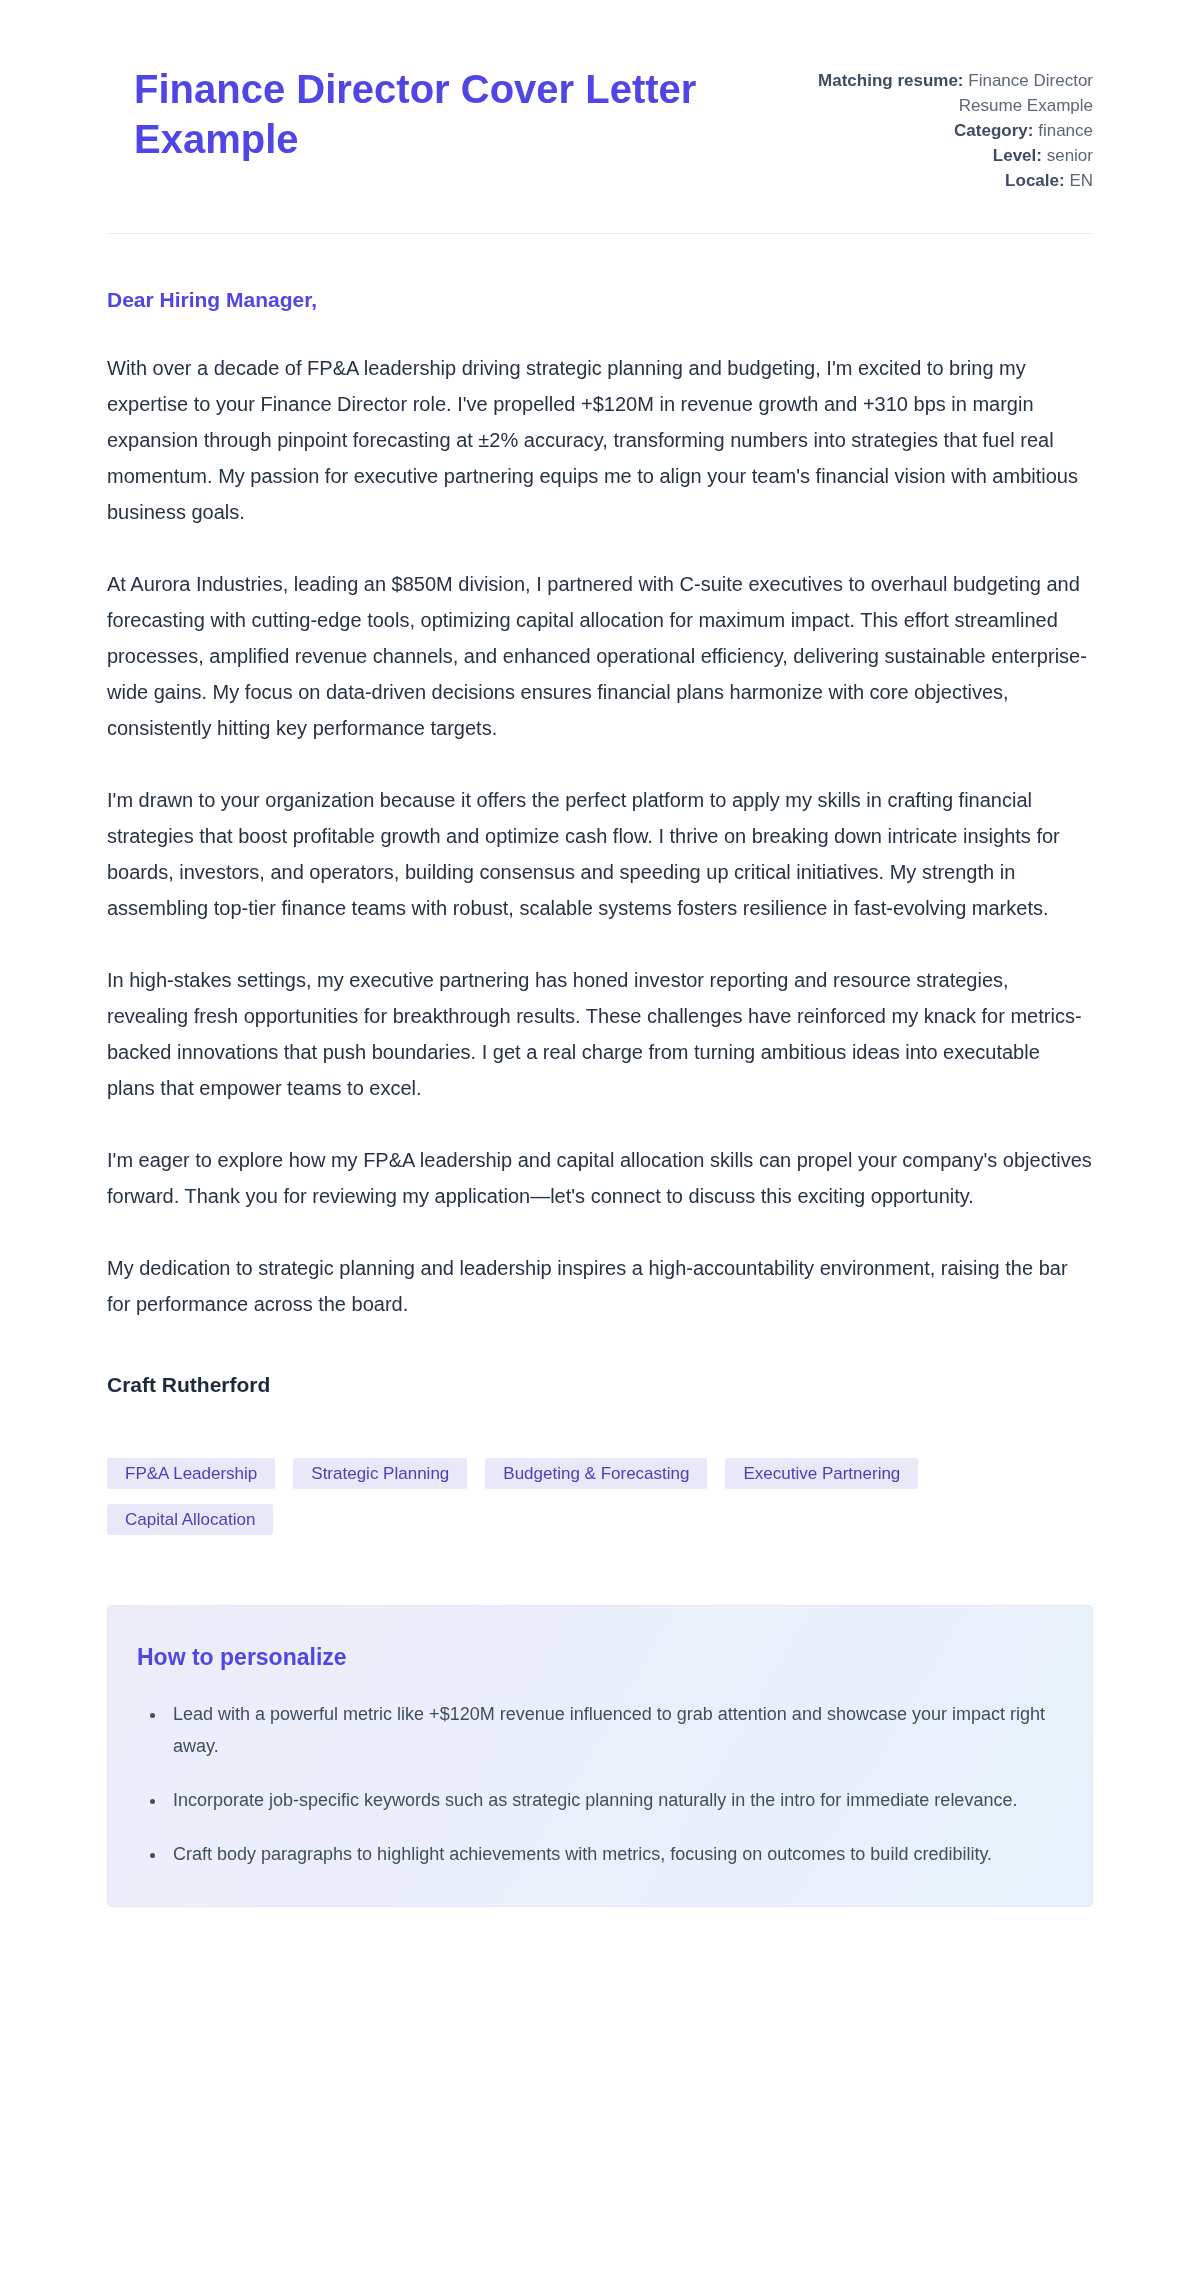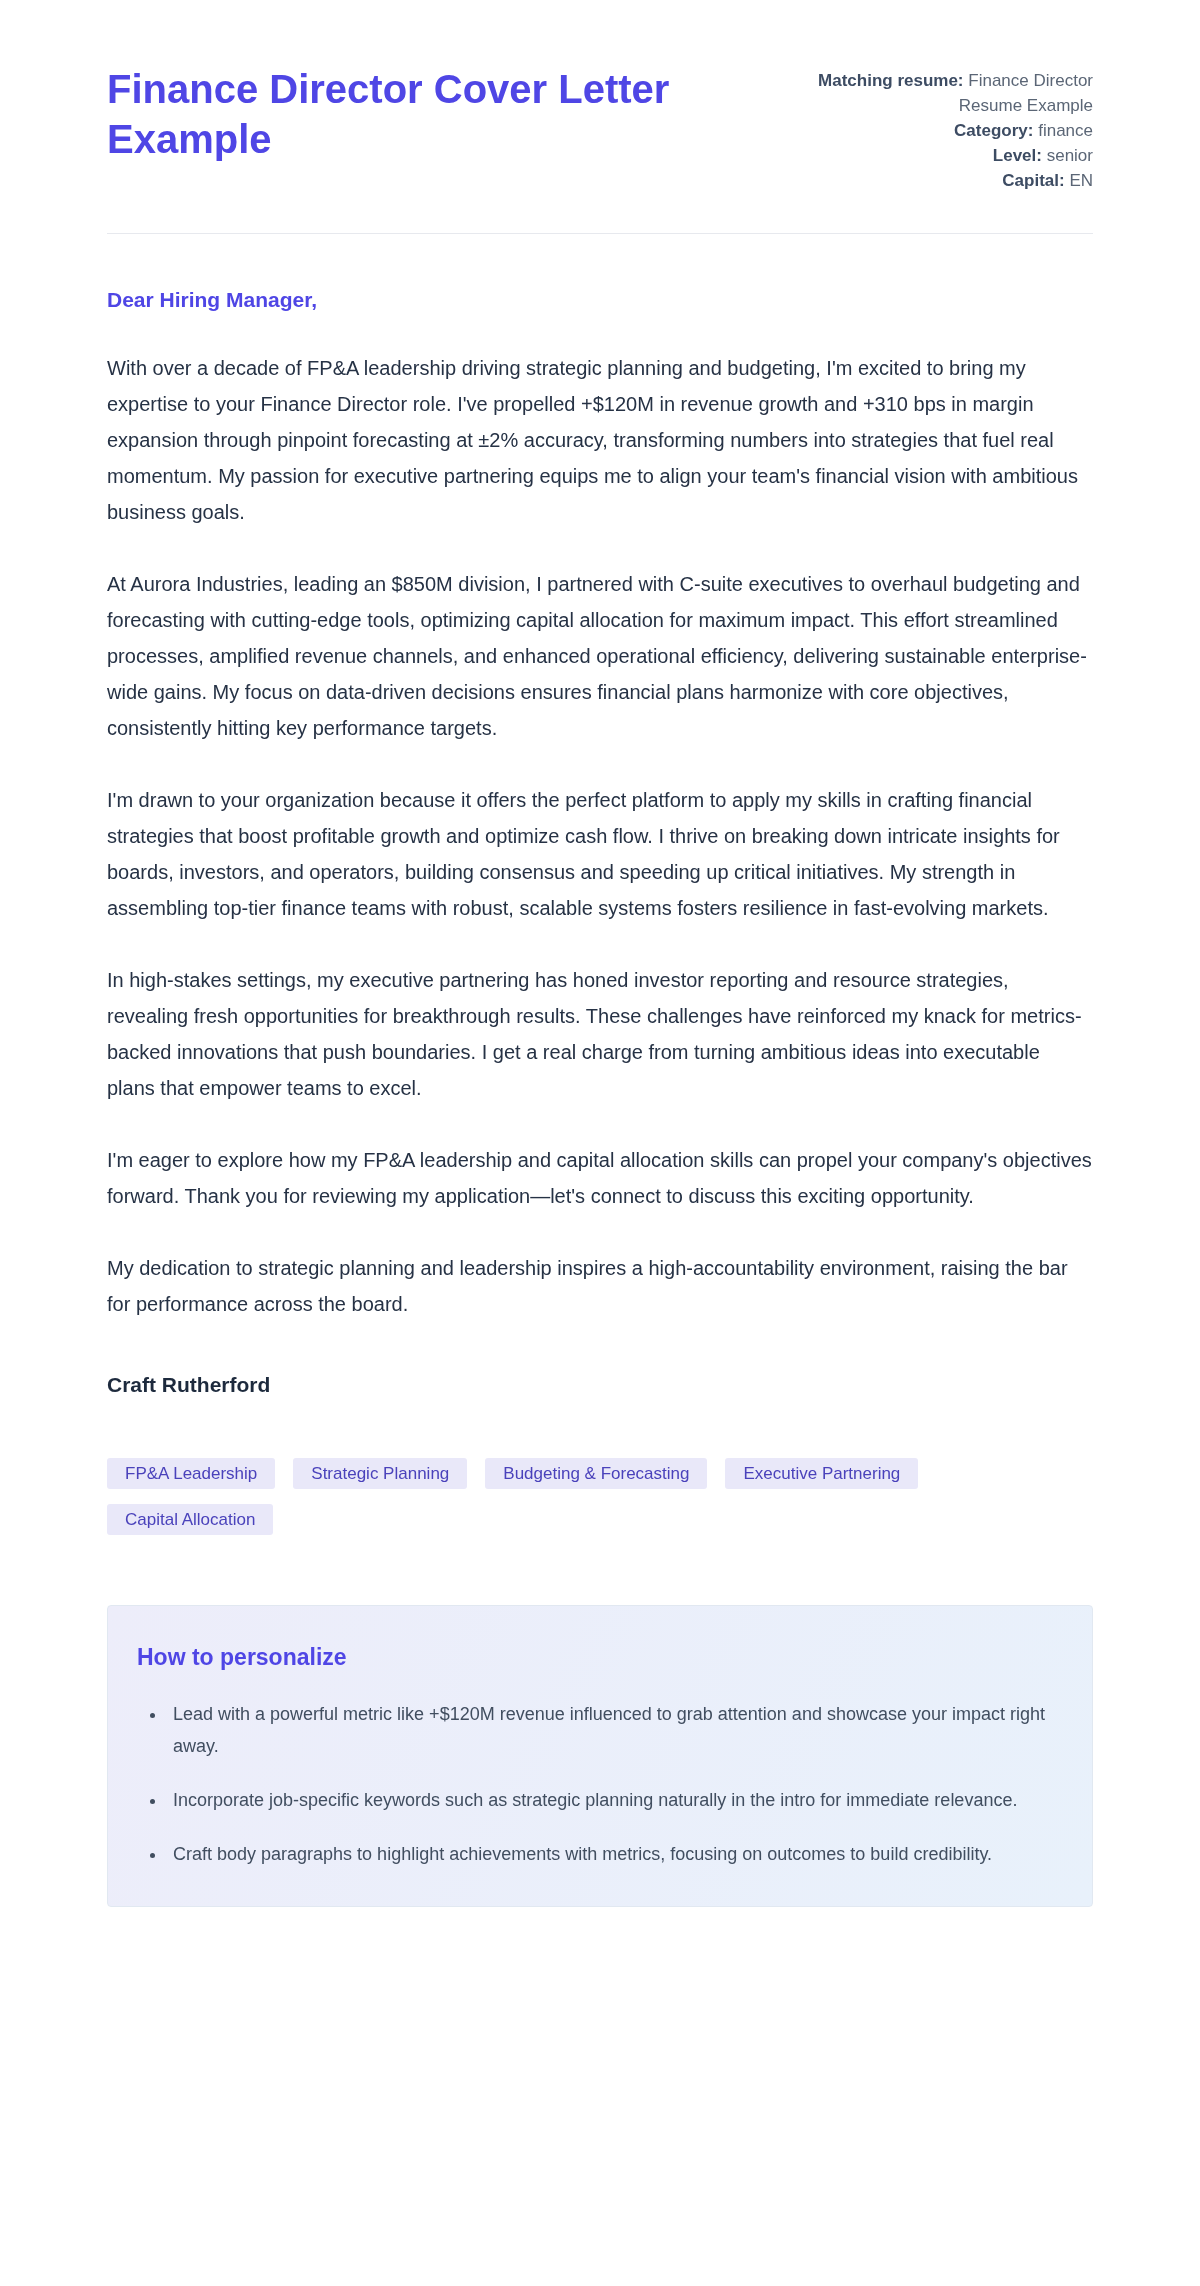--- a/index.html
+++ b/index.html
@@ -25,20 +25,21 @@
     justify-content: space-between;
     align-items: flex-start;
     gap: 36px;
   }
   .header-left { max-width: 630px; }
   .page-title {
     color: #4f46e5;
     font-size: 40px;
     line-height: 50px;
     font-weight: bold;
+    margin-left: 27px;
   }
   .page-subtitle {
     margin-top: 16px;
     color: #3d4c63;
     font-size: 22px;
     line-height: 31px;
     font-weight: bold;
     max-width: 600px;
   }
   .meta-block {
@@ -141,21 +142,21 @@
 <div class="container">
 
   <div class="header">
     <div class="header-left">
       <h1 class="page-title">Finance Director Cover Letter Example</h1>
     </div>
     <div class="meta-block">
       <div><span class="meta-label">Matching resume:</span> <span>Finance Director Resume Example</span></div>
       <div><span class="meta-label">Category:</span> <span>finance</span></div>
       <div><span class="meta-label">Level:</span> <span>senior</span></div>
-      <div><span class="meta-label">Capital:</span> <span>EN</span></div>
+      <div><span class="meta-label">Locale:</span> <span>EN</span></div>
     </div>
   </div>
 
   <hr class="divider">
 
   <div class="greeting">Dear Hiring Manager,</div>
 
   <p class="paragraph">With over a decade of FP&amp;A leadership driving strategic planning and budgeting, I'm excited to bring my expertise to your Finance Director role. I've propelled +$120M in revenue growth and +310 bps in margin expansion through pinpoint forecasting at ±2% accuracy, transforming numbers into strategies that fuel real momentum. My passion for executive partnering equips me to align your team's financial vision with ambitious business goals.</p>
   <p class="paragraph">At Aurora Industries, leading an $850M division, I partnered with C-suite executives to overhaul budgeting and forecasting with cutting-edge tools, optimizing capital allocation for maximum impact. This effort streamlined processes, amplified revenue channels, and enhanced operational efficiency, delivering sustainable enterprise-wide gains. My focus on data-driven decisions ensures financial plans harmonize with core objectives, consistently hitting key performance targets.</p>
   <p class="paragraph">I'm drawn to your organization because it offers the perfect platform to apply my skills in crafting financial strategies that boost profitable growth and optimize cash flow. I thrive on breaking down intricate insights for boards, investors, and operators, building consensus and speeding up critical initiatives. My strength in assembling top-tier finance teams with robust, scalable systems fosters resilience in fast-evolving markets.</p>

